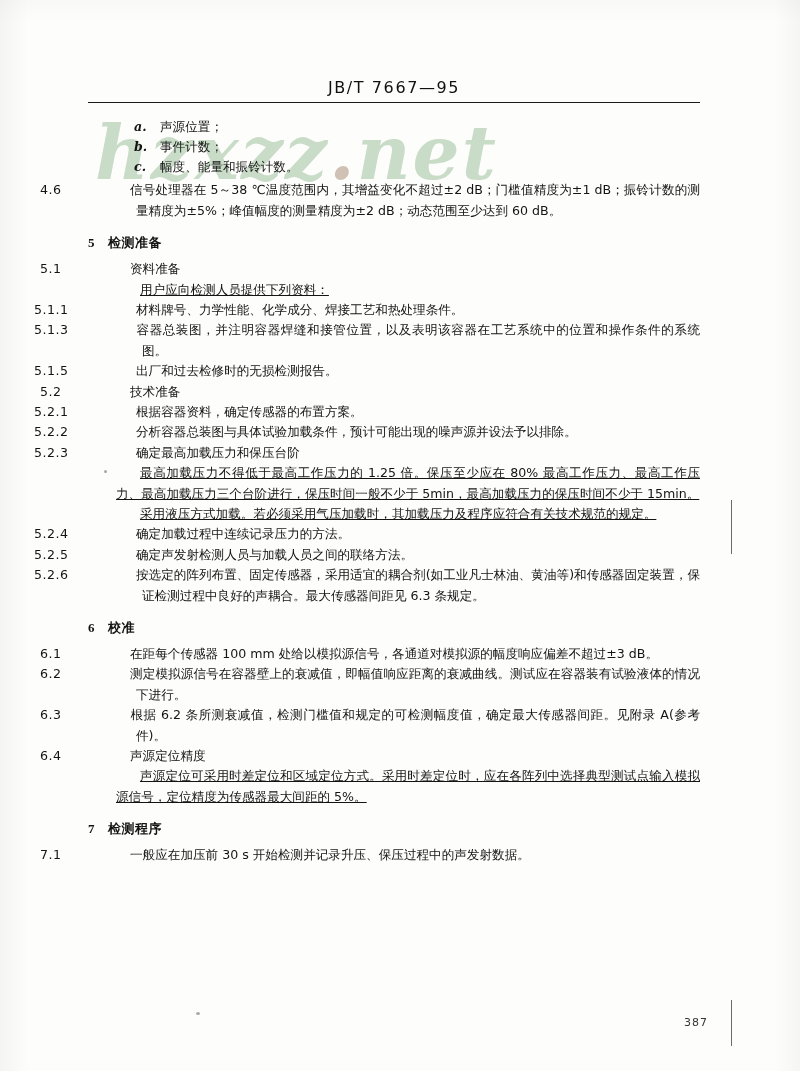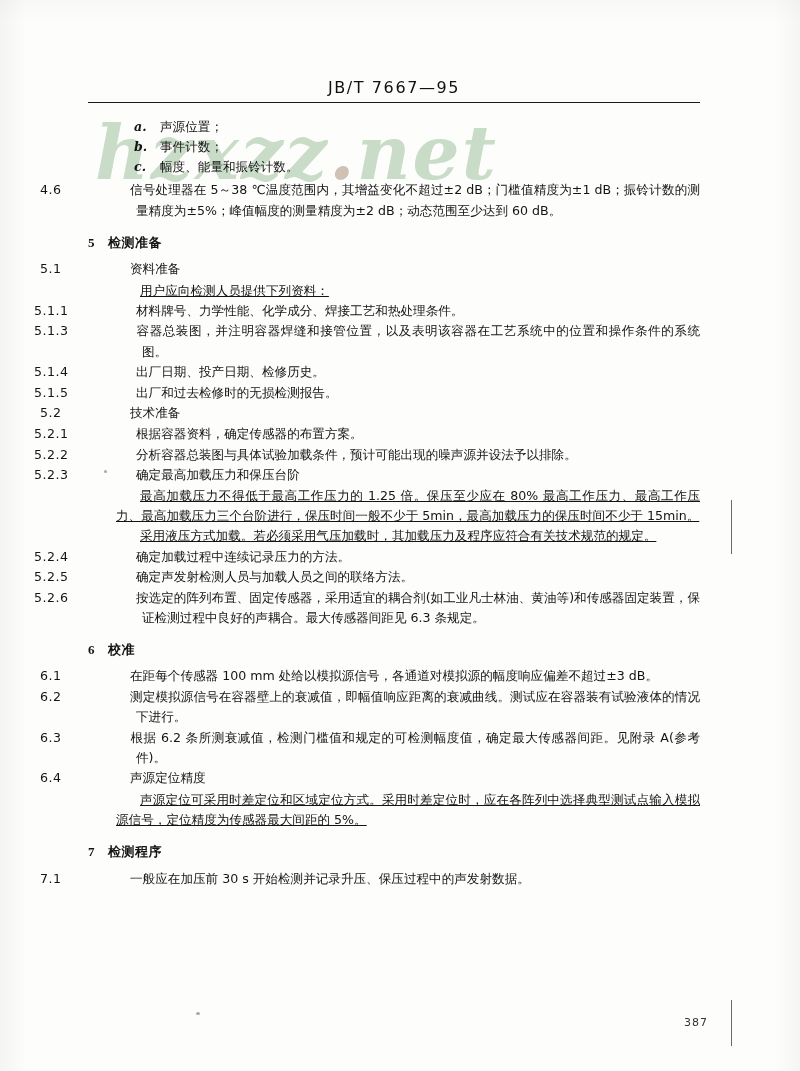--- a/index.html
+++ b/index.html
@@ -92,21 +92,20 @@
     font-weight: bold;
     letter-spacing: 0.5px;
     font-family: Liberation Serif, serif;
   }
   .section .sn {
     display: inline-block;
     width: 20px;
   }
   .sub-title {
     font-size: 12.6px;
-    font-family: Liberation Mono, monospace;
   }
   .body-indent {
     padding-left: 28px;
     text-indent: 24px;
     text-decoration: underline;
   }
   .spacer-sm { height: 3px; }
   .page-num {
     position: absolute;
     right: 92px;
@@ -198,23 +197,20 @@
     </p>
     <p class="body-indent">用户应向检测人员提供下列资料：</p>
 
     <p class="hang-wide">
       <span class="num-wide">5.1.1</span><span>材料牌号、力学性能、化学成分、焊接工艺和热处理条件。</span>
     </p>
     <p class="hang-wide">
       <span class="num-wide">5.1.3</span><span>容器总装图，并注明容器焊缝和接管位置，以及表明该容器在工艺系统中的位置和操作条件的系统图。</span>
     </p>
     <p class="hang-wide">
-      <span class="num-wide">5.1.4</span><span>出厂日期、投产日期、检修历史。</span>
-    </p>
-    <p class="hang-wide">
       <span class="num-wide">5.1.5</span><span>出厂和过去检修时的无损检测报告。</span>
     </p>
 
     <p class="hang">
       <span class="num">5.2</span><span class="sub-title">技术准备</span>
     </p>
 
     <p class="hang-wide">
       <span class="num-wide">5.2.1</span><span>根据容器资料，确定传感器的布置方案。</span>
     </p>

